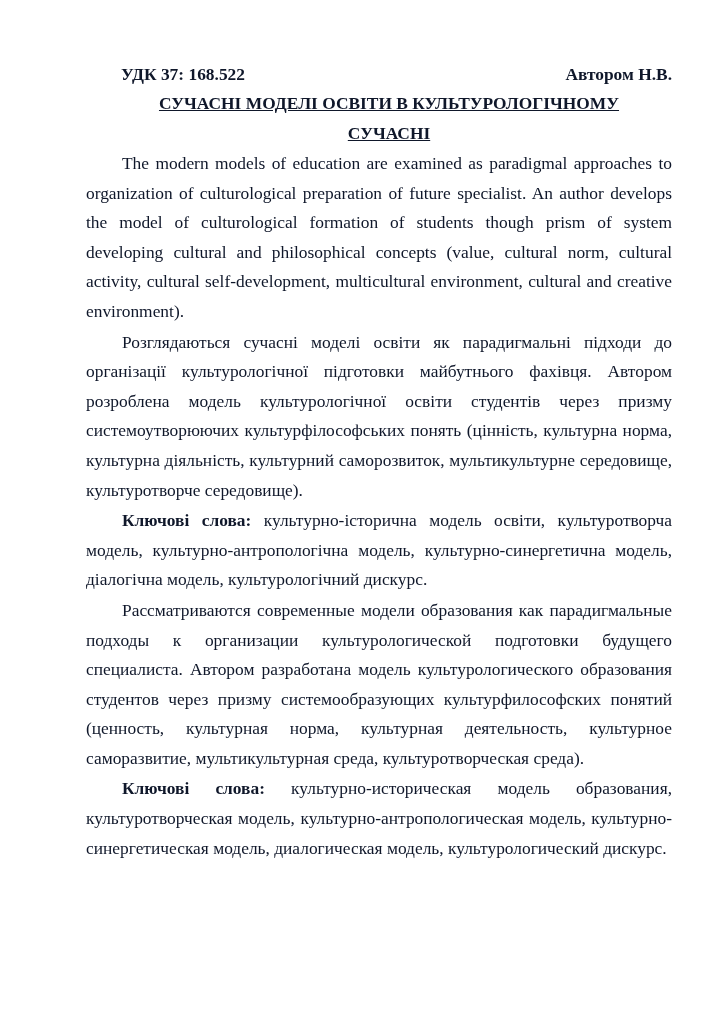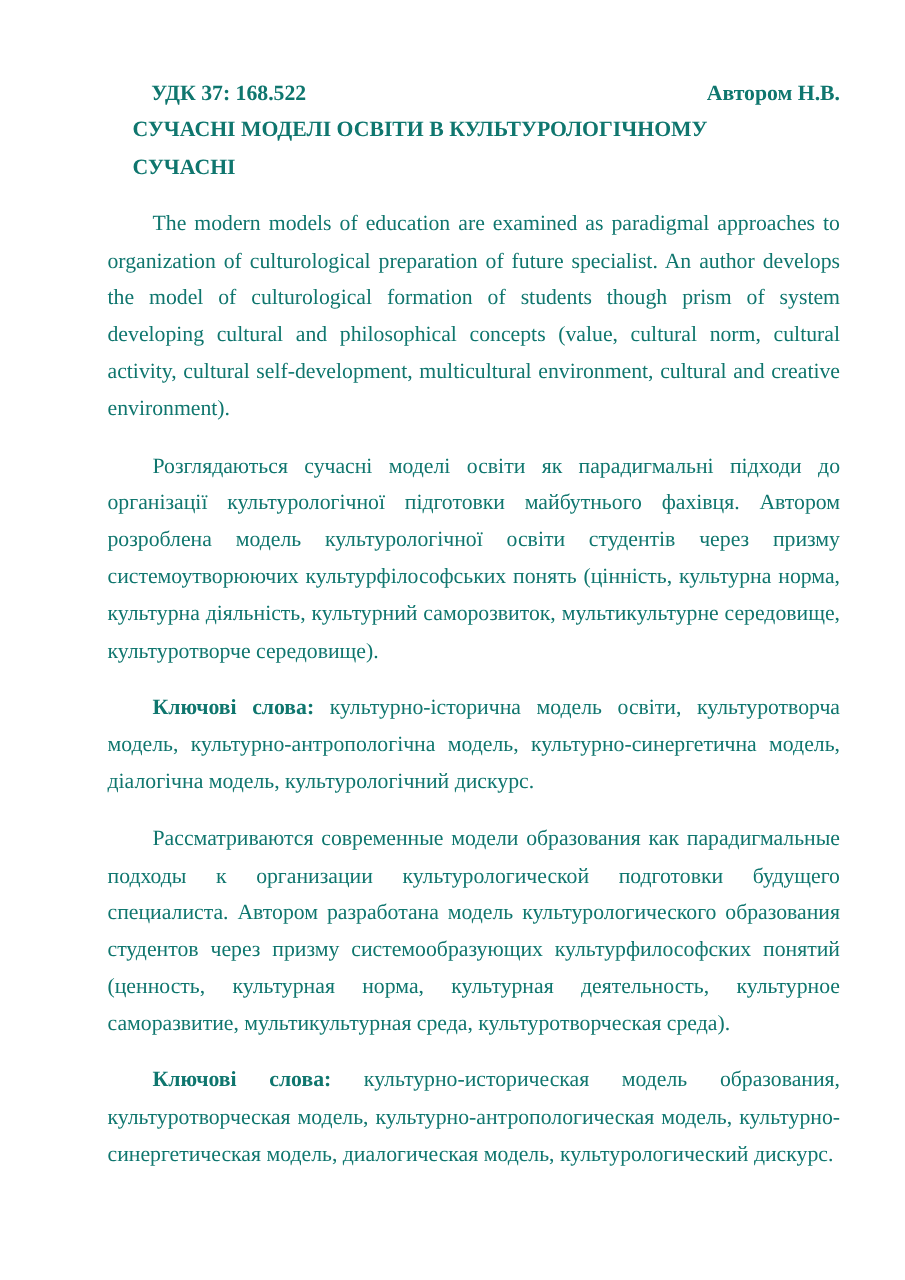--- a/index.html
+++ b/index.html
@@ -1,25 +1,25 @@
 <!DOCTYPE html>
 <html><head>
 <meta charset="utf-8">
 <style>
   html, body { margin: 0; padding: 0; background: #ffffff; }
   body { width: 724px; height: 1024px; overflow: hidden; position: relative; }
   .page {
     position: absolute; left: 86px; top: 60px; width: 586px;
     font-family: "Liberation Serif", "DejaVu Serif", serif;
-    font-size: 17.4px; line-height: 29.6px; color: #0f766e;
+    font-size: 17.4px; line-height: 29.6px; color: #0f172a;
   }
   .header-row { display: flex; justify-content: space-between; font-weight: bold; height: 29px; line-height: 29px; padding-left: 35px; }
-  .title { font-weight: bold; line-height: 29.5px; padding-left: 20px; }
+  .title { text-align: center; font-weight: bold; line-height: 29.5px; padding-left: 20px; text-decoration: underline; }
   p { margin: 0; text-align: justify; text-indent: 36px; }
-  p.par { margin-top: 16px; }
+  p.par { margin-top: 1px; }
   .kw-label { font-weight: bold; }
 </style>
 </head>
 <body>
 
 <div class="page">
   <div class="header-row">
     <span>УДК 37: 168.522</span>
     <span>Автором Н.В.</span>
   </div>

